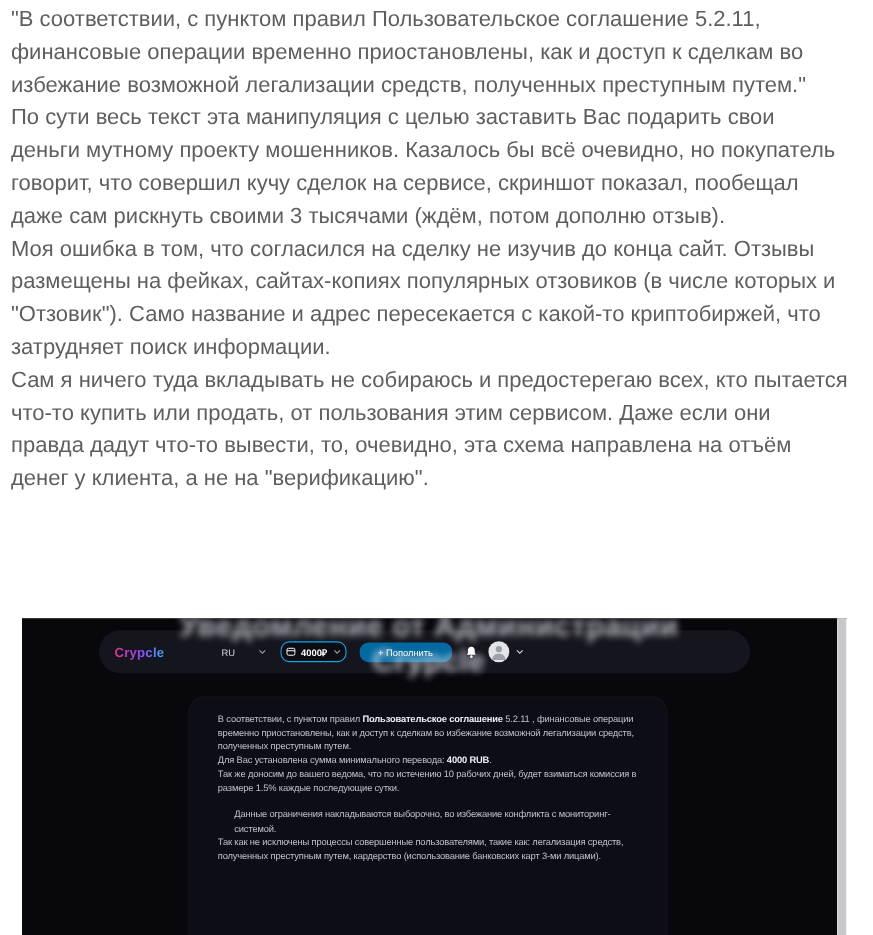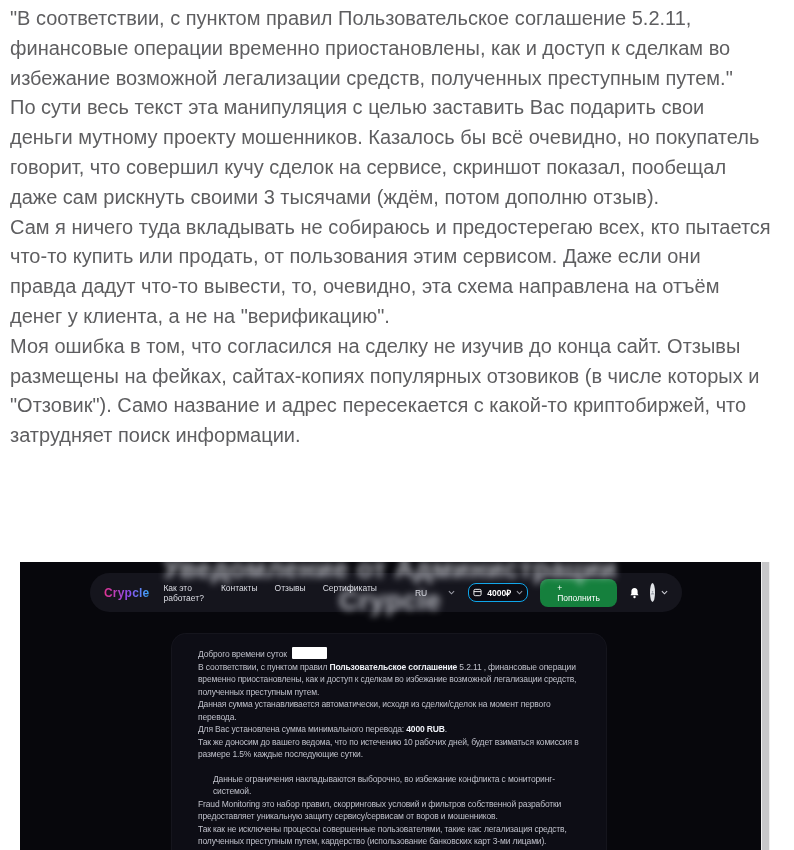--- a/index.html
+++ b/index.html
@@ -15,21 +15,21 @@
     border-radius:20px;display:flex;align-items:center;z-index:2;box-sizing:border-box;
     padding:0 14px;color:#e2e3e9;}
   .logo{font-size:12px;font-weight:700;letter-spacing:.2px;
     background:linear-gradient(90deg,#e0338f 0%,#8f4df0 55%,#38a8f8 100%);
     -webkit-background-clip:text;background-clip:text;color:transparent;margin-right:14px;}
   .links{display:flex;gap:17px;font-size:8.5px;color:#dcdde4;}
   .lang{display:flex;align-items:center;gap:21px;font-size:8.5px;margin-left:38px;color:#d5d6de;}
   .chev{width:7px;height:7px;display:inline-block;}
   .wallet{display:flex;align-items:center;gap:5px;margin-left:13px;border:1px solid #0ea5e9;
     border-radius:8px;padding:3px 4px;font-size:8.5px;font-weight:700;color:#ffffff;background:#0c0c13;}
-  .topup{margin-left:12px;background:#15803d;color:#ffffff;font-size:8.5px;border-radius:8px;
+  .topup{margin-left:12px;background:#0369a1;color:#ffffff;font-size:8.5px;border-radius:8px;
     padding:4px 17px;border:none;font-family:"Liberation Sans",sans-serif;}
   .bell{margin-left:12px;display:flex;align-items:center;}
   .avatar{margin-left:10px;width:19px;height:19px;border-radius:50%;background:#e2e4e8;
     display:flex;align-items:center;justify-content:center;overflow:hidden;}
   .acv{margin-left:6px;display:flex;align-items:center;}
   .modal{position:absolute;left:151px;top:71px;width:436px;height:240px;background:#0d0d15;
     border-radius:15px;box-sizing:border-box;padding:14px 27px;z-index:1;
     box-shadow:0 0 0 1px rgba(255,255,255,.035) inset;}
   .modal p{margin:0;font-size:8.5px;letter-spacing:-.15px;line-height:12.5px;color:#bfc0ca;}
   .modal b{color:#eef0f6;font-weight:700;}
@@ -38,39 +38,33 @@
     vertical-align:-2px;margin-left:5px;}
   .scrollbar{position:absolute;right:0;top:0;width:9px;height:100%;background:#efefef;z-index:4;}
   .scrollbar .thumb{position:absolute;left:1px;top:0;width:7px;height:100%;background:#c7c7c9;}
 </style>
 </head>
 <body>
 
 <div class="review">
   <p>"В соответствии, с пунктом правил Пользовательское соглашение 5.2.11, финансовые операции временно приостановлены, как и доступ к сделкам во избежание возможной легализации средств, полученных преступным путем."</p>
   <p>По сути весь текст эта манипуляция с целью заставить Вас подарить свои деньги мутному проекту мошенников. Казалось бы всё очевидно, но покупатель говорит, что совершил кучу сделок на сервисе, скриншот показал, пообещал даже сам рискнуть своими 3 тысячами (ждём, потом дополню отзыв).</p>
+  <p>Моя ошибка в том, что согласился на сделку не изучив до конца сайт. Отзывы размещены на фейках, сайтах-копиях популярных отзовиков (в числе которых и "Отзовик"). Само название и адрес пересекается с какой-то криптобиржей, что затрудняет поиск информации.</p>
   <p>Сам я ничего туда вкладывать не собираюсь и предостерегаю всех, кто пытается что-то купить или продать, от пользования этим сервисом. Даже если они правда дадут что-то вывести, то, очевидно, эта схема направлена на отъём денег у клиента, а не на "верификацию".</p>
-  <p>Моя ошибка в том, что согласился на сделку не изучив до конца сайт. Отзывы размещены на фейках, сайтах-копиях популярных отзовиков (в числе которых и "Отзовик"). Само название и адрес пересекается с какой-то криптобиржей, что затрудняет поиск информации.</p>
 </div>
 
 <div class="embed">
 
   <div class="embed-title">
     <div>Уведомление от Администрации</div>
     <div>Crypcle</div>
   </div>
 
   <div class="navbar">
     <span class="logo">Crypcle</span>
-    <span class="links">
-      <span>Как это работает?</span>
-      <span>Контакты</span>
-      <span>Отзывы</span>
-      <span>Сертификаты</span>
-    </span>
     <span class="lang">
       <span>RU</span>
       <svg class="chev" viewBox="0 0 8 8">
           <polyline points="1,2.5 4,5.5 7,2.5" fill="none" stroke="#9b9ca6" stroke-width="1.2"></polyline>
         </svg>
     </span>
     <span class="wallet">
       <svg width="9" height="9" viewBox="0 0 10 10">
           <rect x="1" y="1.5" width="8" height="7" rx="1.5" fill="none" stroke="#ffffff" stroke-width="1"></rect>
           <line x1="1" y1="4" x2="9" y2="4" stroke="#ffffff" stroke-width="1"></line>
@@ -94,26 +88,23 @@
         </svg>
     </span>
     <span class="acv">
       <svg class="chev" viewBox="0 0 8 8">
           <polyline points="1,2.5 4,5.5 7,2.5" fill="none" stroke="#cfd0d8" stroke-width="1.2"></polyline>
         </svg>
     </span>
   </div>
 
   <div class="modal">
-    <p><span>Доброго времени суток</span><span class="redacted"></span></p>
     <p><span>В соответствии, с пунктом правил </span><b>Пользовательское соглашение</b><span> 5.2.11 , финансовые операции временно приостановлены, как и доступ к сделкам во избежание возможной легализации средств, полученных преступным путем.</span></p>
-    <p>Данная сумма устанавливается автоматически, исходя из сделки/сделок на момент первого перевода.</p>
     <p><span>Для Вас установлена сумма минимального перевода: </span><b>4000 RUB</b><span>.</span></p>
     <p>Так же доносим до вашего ведома, что по истечению 10 рабочих дней, будет взиматься комиссия в размере 1.5% каждые последующие сутки.</p>
     <p class="gap">Данные ограничения накладываются выборочно, во избежание конфликта с мониторинг-системой.</p>
-    <p>Fraud Monitoring это набор правил, скорринговых условий и фильтров собственной разработки предоставляет уникальную защиту сервису/сервисам от воров и мошенников.</p>
     <p>Так как не исключены процессы совершенные пользователями, такие как: легализация средств, полученных преступным путем, кардерство (использование банковских карт 3-ми лицами).</p>
   </div>
 
   <div class="scrollbar">
       <div class="thumb"></div>
     </div>
 </div>
 
 </body></html>

